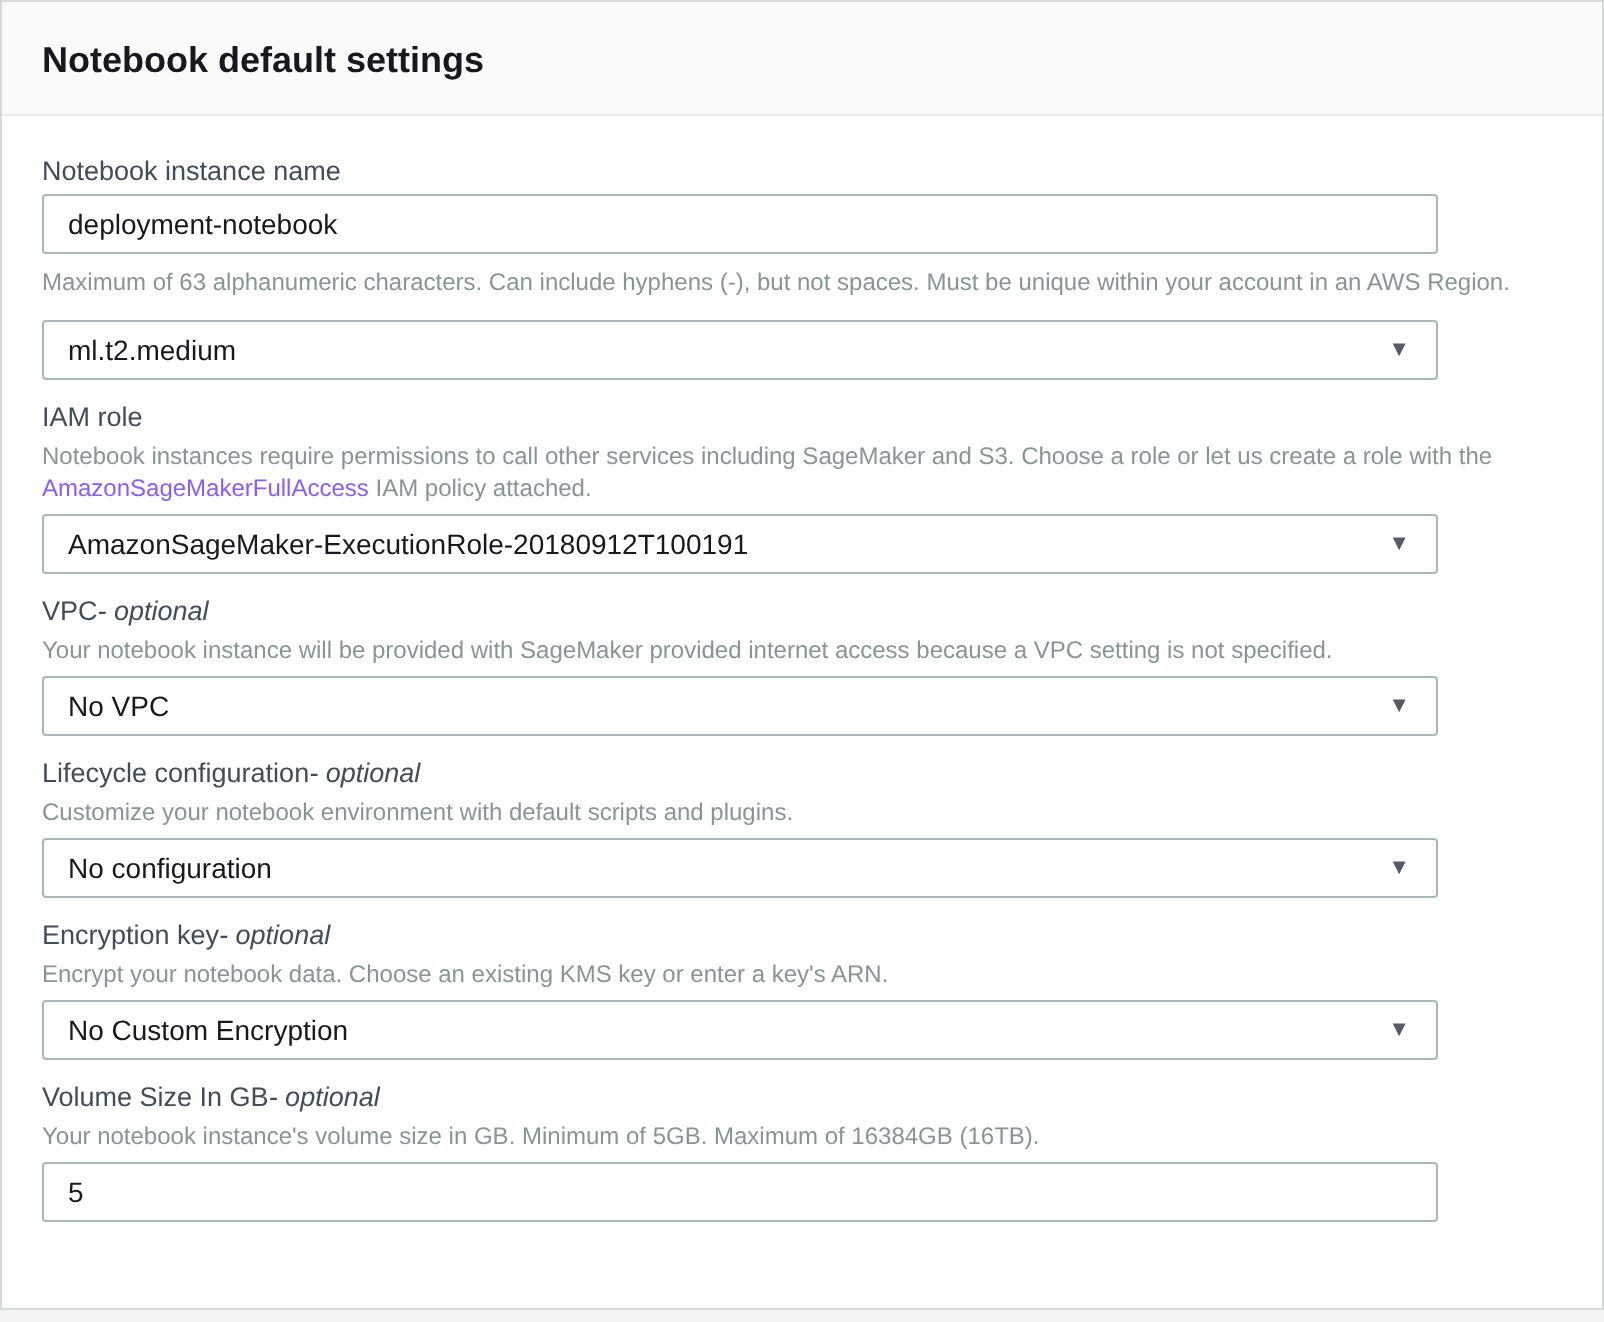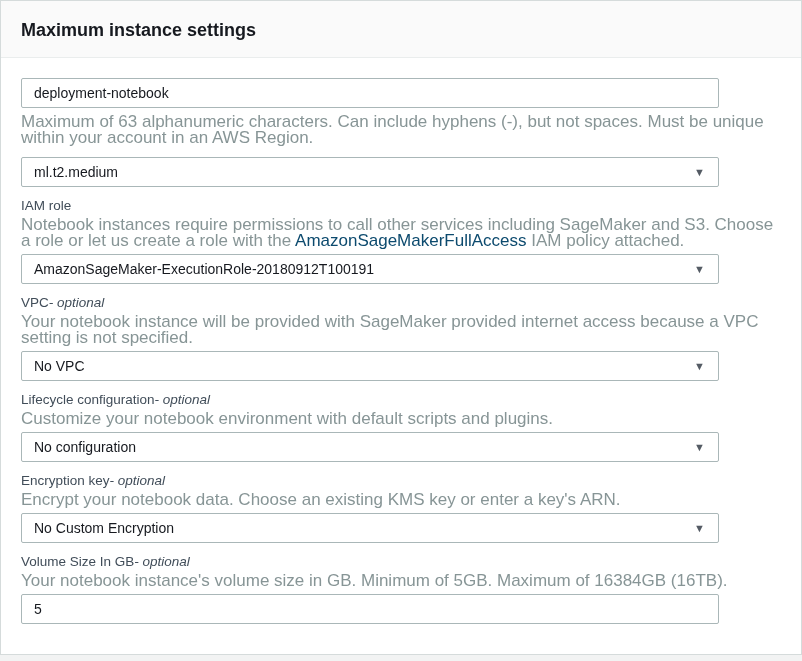--- a/index.html
+++ b/index.html
@@ -37,32 +37,32 @@
     font-size: 13.5px;
     line-height: 16px;
     color: #414d59;
     margin-bottom: 3px;
   }
   .field-label em {
     font-style: italic;
     margin-left: 0;
   }
   .field-help {
-    font-size: 17px;
+    font-size: 12px;
     line-height: 16px;
     color: #879596;
     margin-bottom: 5px;
     max-width: 758px;
   }
   .field-help.below {
     margin-top: 6px;
     margin-bottom: 0;
   }
   .field-help a {
-    color: #0c4a6e;
+    color: #8b5cf6;
     text-decoration: none;
     cursor: pointer;
   }
   .control {
     box-sizing: border-box;
     width: 698px;
     height: 30px;
     border: 1px solid #aab7b8;
     border-radius: 2px;
     background: #ffffff;
@@ -91,25 +91,26 @@
     font-size: 11px;
     line-height: 1;
     flex: none;
   }
 </style>
 </head>
 <body>
 
 <div class="card">
   <div class="card-header">
-    <div class="card-title">Maximum instance settings</div>
+    <div class="card-title">Notebook default settings</div>
   </div>
   <div class="card-body">
 
     <div class="group">
+      <div class="field-label">Notebook instance name</div>
       <input type="text" class="control" value="deployment-notebook" style="">
       <div class="field-help below">Maximum of 63 alphanumeric characters. Can include hyphens (-), but not spaces. Must be unique within your account in an AWS Region.</div>
     </div>
 
     <div class="group">
       <div class="control select">
         <span class="select-value">ml.t2.medium</span>
         <span class="select-arrow">▼</span>
       </div>
     </div>

